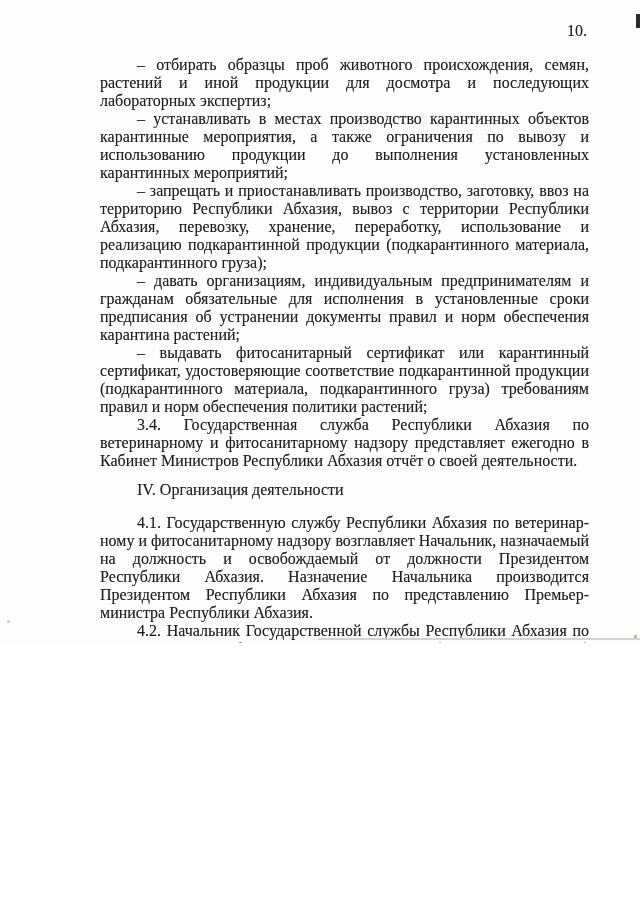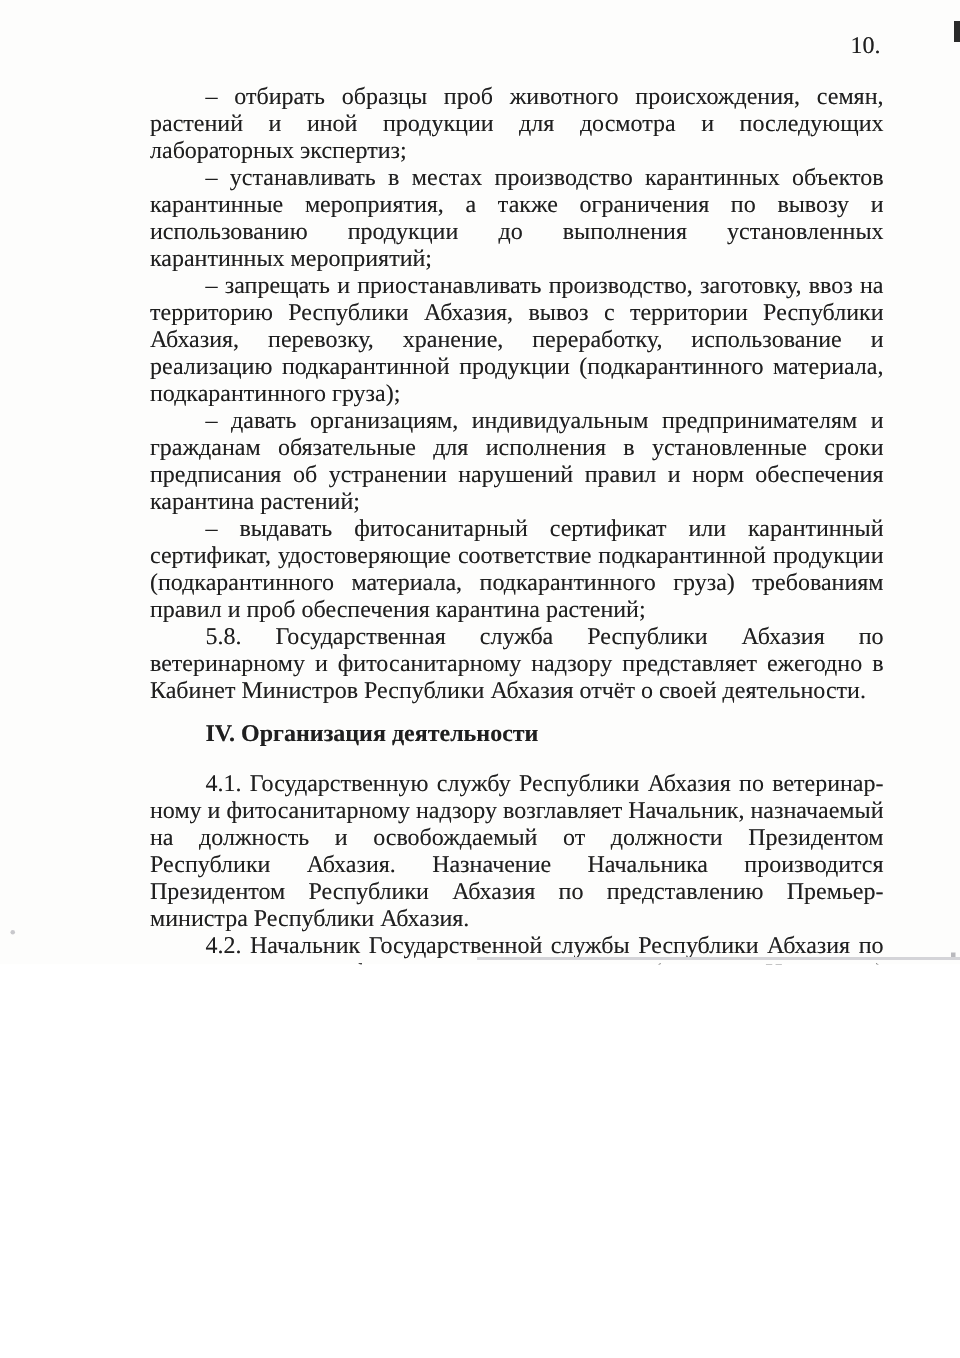--- a/index.html
+++ b/index.html
@@ -35,21 +35,21 @@
   }
   .para {
     margin: 0;
     text-indent: 37px;
     hyphens: manual;
     -webkit-hyphens: manual;
   }
   .section-heading {
     font-size: 16px;
     line-height: 18px;
-    font-weight: bold;
+    font-weight: normal;
     margin: 11px 0 15px 0;
     text-indent: 37px;
     text-align: left;
   }
   
   .scan-line-bottom {
     position: absolute;
     left: 318px;
     right: 0;
     bottom: 3px;
@@ -87,23 +87,23 @@
 
 <div class="page">
 
   <div class="page-number">10.</div>
 
   <div class="body-text">
 
     <p class="para">– отбирать образцы проб животного происхождения, семян, растений и иной продукции для досмотра и последующих лабораторных экспертиз;</p>
     <p class="para">– устанавливать в местах производство карантинных объектов каран­тинные мероприятия, а также ограничения по вывозу и использованию продукции до выполнения установленных карантинных мероприятий;</p>
     <p class="para">– запрещать и приостанавливать производство, заготовку, ввоз на территорию Республики Абхазия, вывоз с территории Республики Абха­зия, перевозку, хранение, переработку, использование и реализацию подкарантинной продукции (подкарантинного материала, подкарантин­ного груза);</p>
-    <p class="para">– давать организациям, индивидуальным предпринимателям и граж­данам обязательные для исполнения в установленные сроки предписания об устранении нарушений правил и норм обеспечения карантина растений;</p>
-    <p class="para">– выдавать фитосанитарный сертификат или карантинный сертифи­кат, удостоверяющие соответствие подкарантинной продукции (подкаран­тинного материала, подкарантинного груза) требованиям правил и проб обеспечения карантина растений;</p>
-    <p class="para">5.8. Государственная служба Республики Абхазия по ветеринарному и фитосанитарному надзору представляет ежегодно в Кабинет Министров Республики Абхазия отчёт о своей деятельности.</p>
+    <p class="para">– давать организациям, индивидуальным предпринимателям и граж­данам обязательные для исполнения в установленные сроки предписания об устранении документы правил и норм обеспечения карантина растений;</p>
+    <p class="para">– выдавать фитосанитарный сертификат или карантинный сертифи­кат, удостоверяющие соответствие подкарантинной продукции (подкаран­тинного материала, подкарантинного груза) требованиям правил и норм обеспечения политики растений;</p>
+    <p class="para">3.4. Государственная служба Республики Абхазия по ветеринарному и фитосанитарному надзору представляет ежегодно в Кабинет Министров Республики Абхазия отчёт о своей деятельности.</p>
 
     <h2 class="section-heading">IV. Организация деятельности</h2>
 
     <p class="para">4.1. Государственную службу Республики Абхазия по ветеринар­ному и фитосанитарному надзору возглавляет Начальник, назначаемый на должность и освобождаемый от должности Президентом Республики Абхазия. Назначение Начальника производится Президентом Республики Абхазия по представлению Премьер-министра Республики Абхазия.</p>
     <p class="para">4.2. Начальник Государственной службы Республики Абхазия по ветеринарному и фитосанитарному надзору (далее – Начальник) органи­зует работу Государственной службы Республики Абхазия по ветеринар­ному и фитосанитарному надзору и несет персональную ответственность за выполнение возложенных на нее функций, а также за реализацию государственной политики в установленной сфере деятельности, представ­ляет Государственную службу Республики Абхазия по ветеринарному и фитосанитарному надзору в отношениях с другими органами государст­венной власти, гражданами и организациями, подписывает от имени Госу­дарственной службы Республики Абхазия по ветеринарному и фито­санитарному надзору договоры и другие документы гражданско-правового характера, а также осуществляет иные полномочия, установленные законо­дательством Республики Абхазия.</p>
 
   </div>
 
   <div class="scan-mark-top-right"></div>
   <div class="scan-line-bottom"></div>

